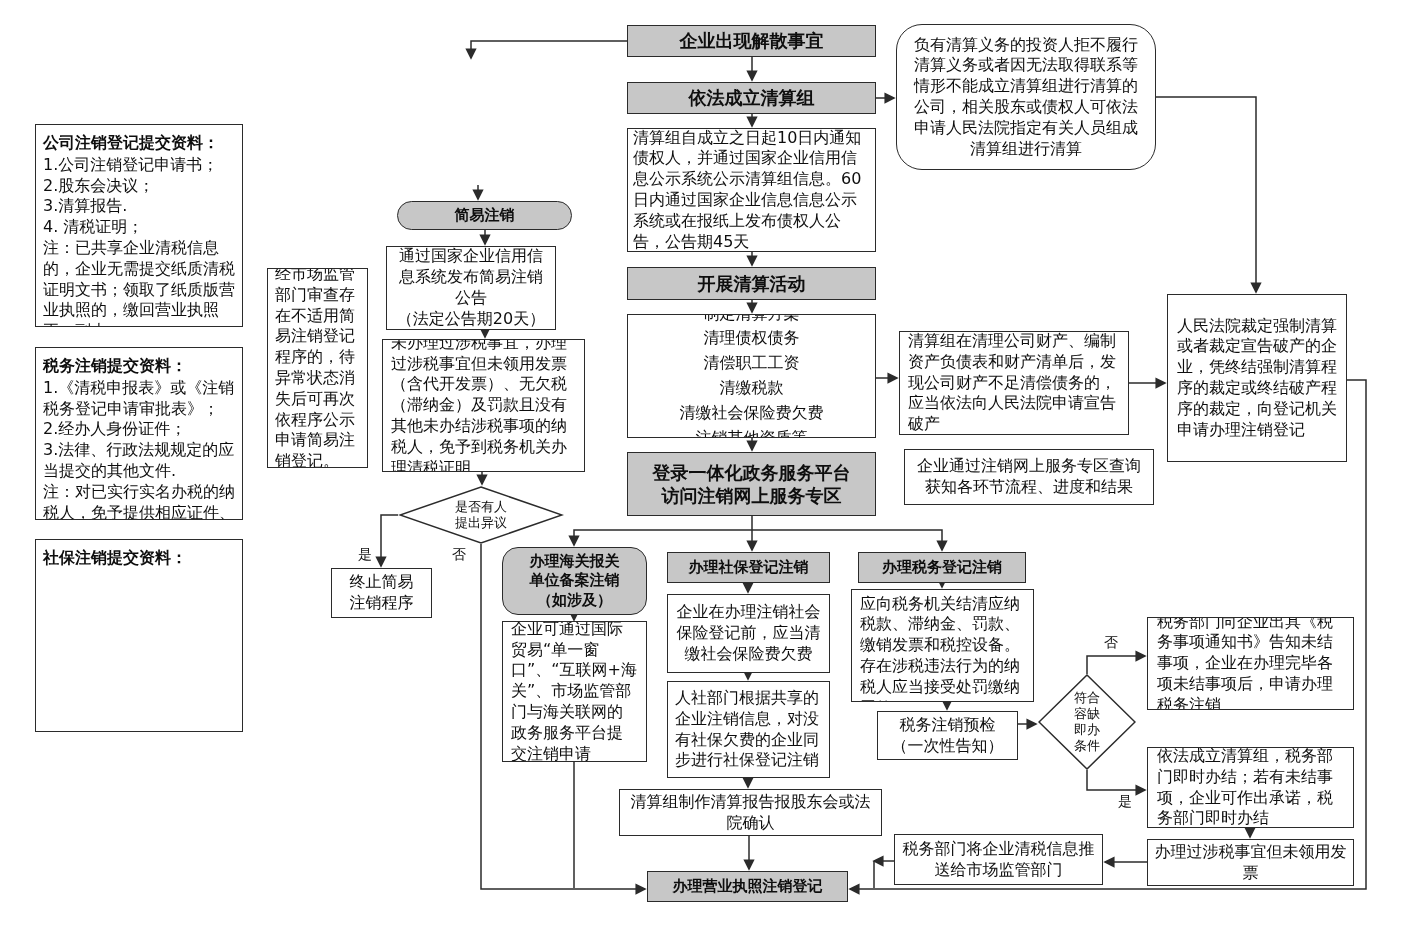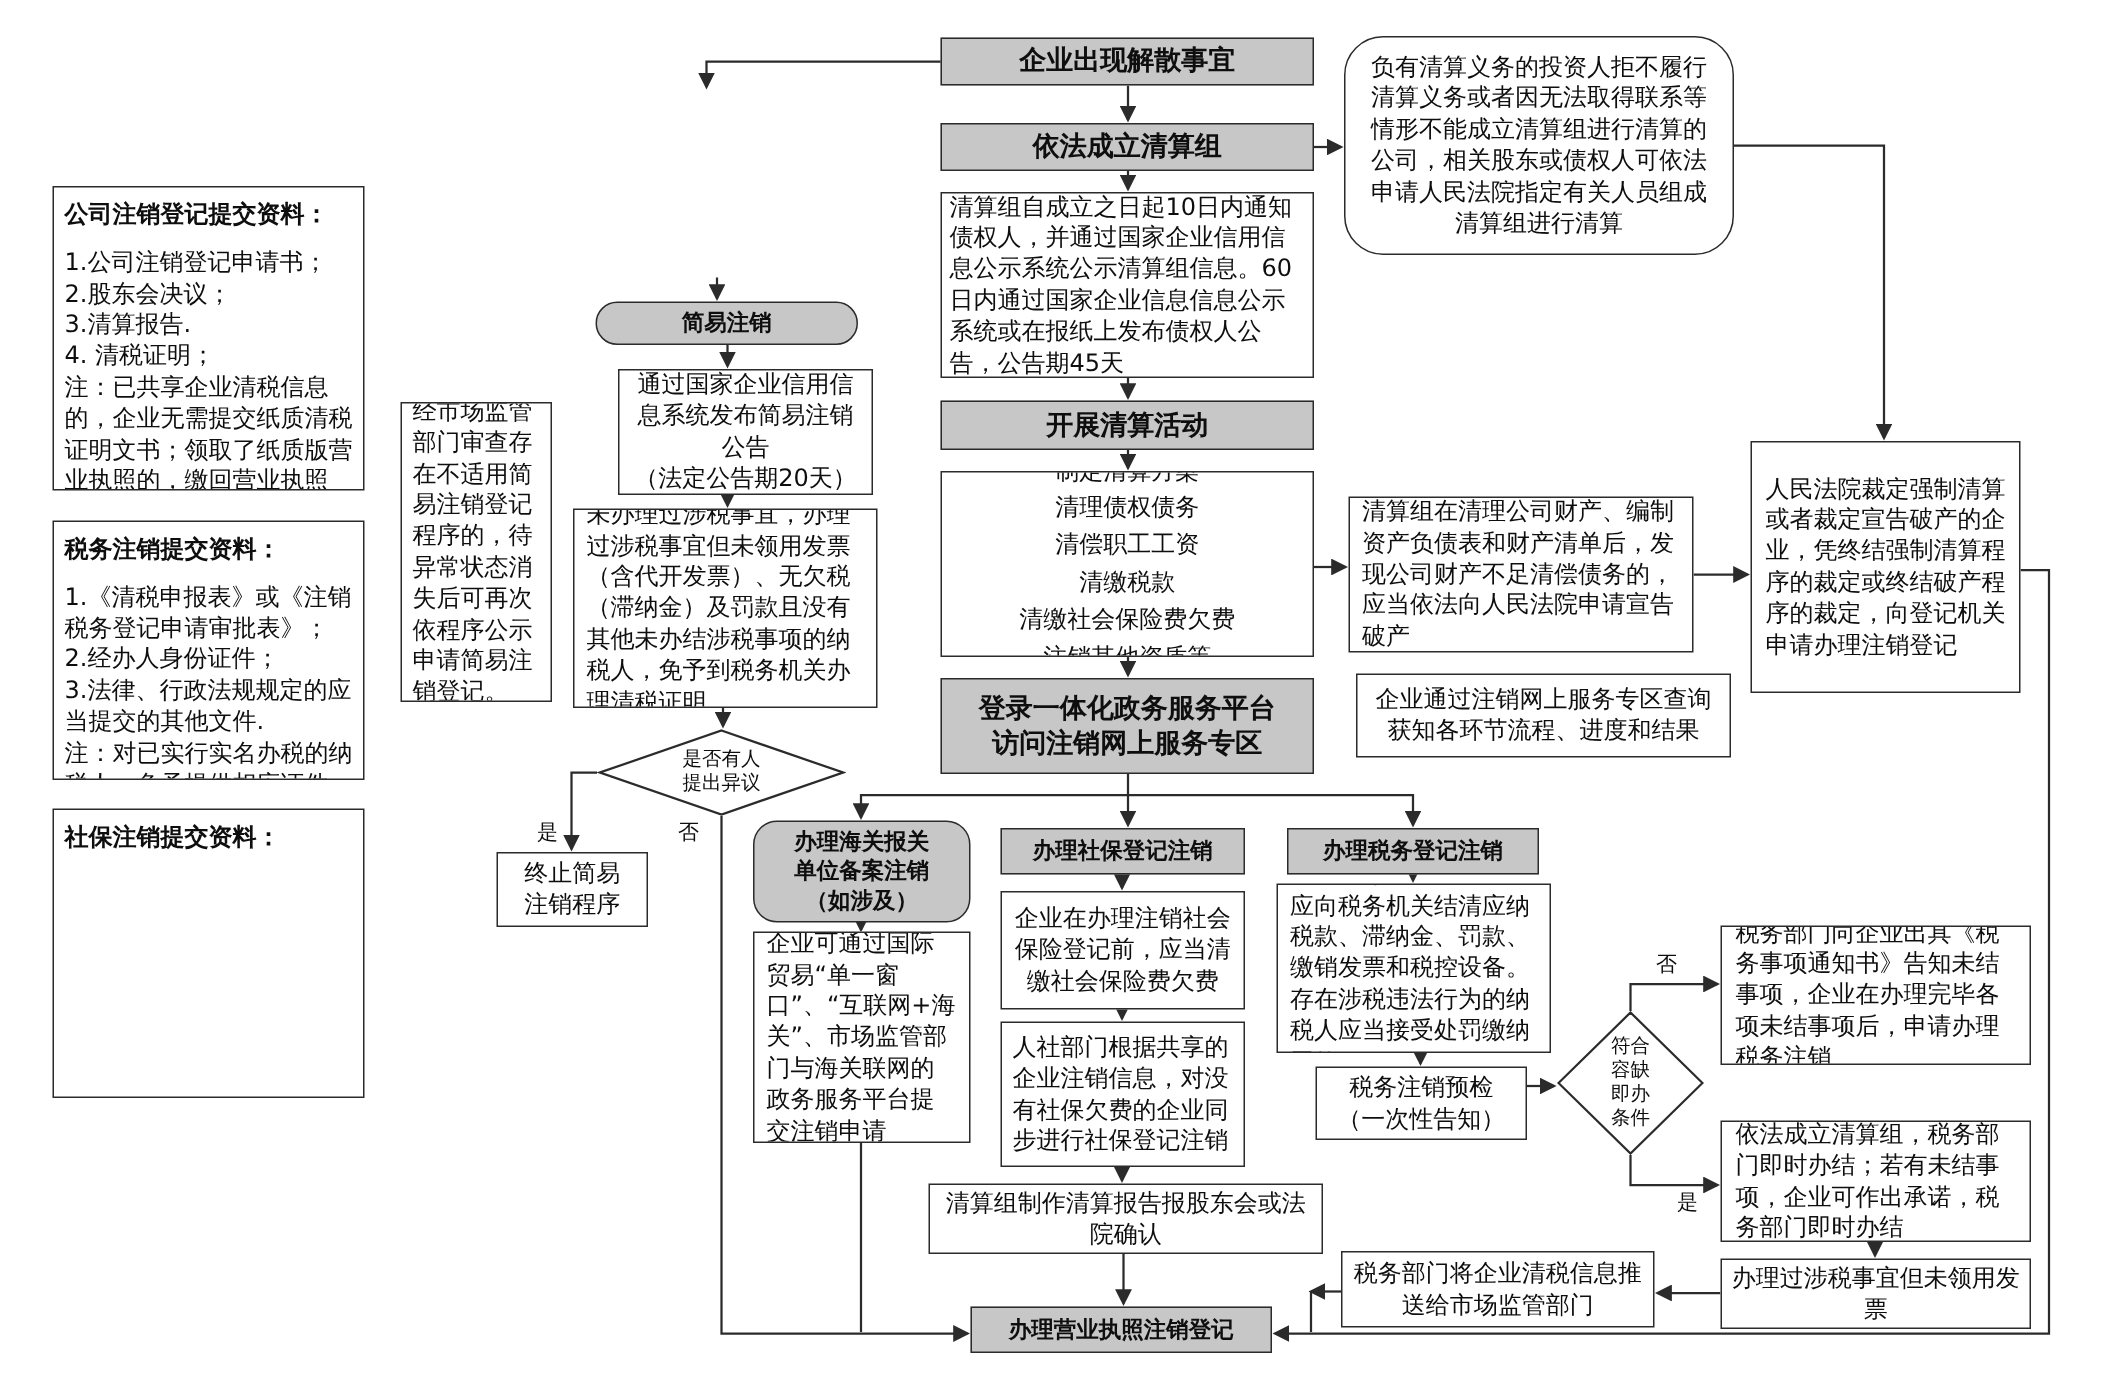--- a/index.html
+++ b/index.html
@@ -10,21 +10,21 @@
   .node{position:absolute;box-sizing:border-box;border:1.5px solid #2b2b2b;background:#fff;
         display:flex;align-items:center;justify-content:center;text-align:center;
         font-size:16px;line-height:1.3;padding:2px 5px;white-space:pre-line;overflow:hidden;}
   .gray{background:#c7c7c7;font-weight:700;}
   .h1{font-size:18px;}
   .h2{font-size:15px;}
   .r{border-radius:16px;}
   .rr{border-radius:26px;}
   .left{text-align:left;justify-content:flex-start;}
   .loose{line-height:1.55;}
-  .info{flex-direction:column;align-items:flex-start;justify-content:flex-start;text-align:left;padding:8px 7px;gap:10px;}
+  .info{flex-direction:column;align-items:flex-start;justify-content:flex-start;text-align:left;padding:8px 7px;}
   .info .t{font-weight:700;margin-bottom:1px;}
   .diamond{position:absolute;}
   .diamond svg{position:absolute;left:0;top:0;width:100%;height:100%;}
   .diamond polygon{fill:#fff;stroke:#2b2b2b;stroke-width:1.5;}
   .dtext{position:absolute;left:0;top:0;right:0;bottom:0;display:flex;align-items:center;justify-content:center;
          text-align:center;font-size:13px;line-height:1.25;white-space:pre-line;}
   .elabel{position:absolute;font-size:14px;}
 </style>
 </head>
 <body>
@@ -106,21 +106,21 @@
     <div class="b">1.《清税申报表》或《注销税务登记申请审批表》；
 2.经办人身份证件；
 3.法律、行政法规规定的应当提交的其他文件.
 注：对已实行实名办税的纳税人，免予提供相应证件、资料或复印件。</div>
   </div>
   <div class="node info" style="left:35px;top:539px;width:208px;height:193px">
     <div class="t">社保注销提交资料：</div>
   </div>
 
   <div class="node gray h2 r" style="left:397px;top:201px;width:175px;height:29px">简易注销</div>
-  <div class="node" style="left:412px;top:246px;width:170px;height:84px">通过国家企业信用信息系统发布简易注销公告
+  <div class="node" style="left:386px;top:246px;width:170px;height:84px">通过国家企业信用信息系统发布简易注销公告
 （法定公告期20天）</div>
   <div class="node left" style="left:382px;top:339px;width:203px;height:133px;padding:4px 8px">未办理过涉税事宜，办理过涉税事宜但未领用发票（含代开发票）、无欠税（滞纳金）及罚款且没有其他未办结涉税事项的纳税人，免予到税务机关办理清税证明</div>
   <div class="node left" style="left:267px;top:268px;width:101px;height:200px;padding:6px 7px">经市场监管部门审查存在不适用简易注销登记程序的，待异常状态消失后可再次依程序公示申请简易注销登记。</div>
   <div class="diamond" style="left:398px;top:486px;width:166px;height:58px">
     <svg viewBox="0 0 166 58" preserveAspectRatio="none">
         <polygon points="83,1 164,29 83,57 2,29"></polygon>
       </svg>
     <div class="dtext">是否有人
 提出异议</div>
   </div>

